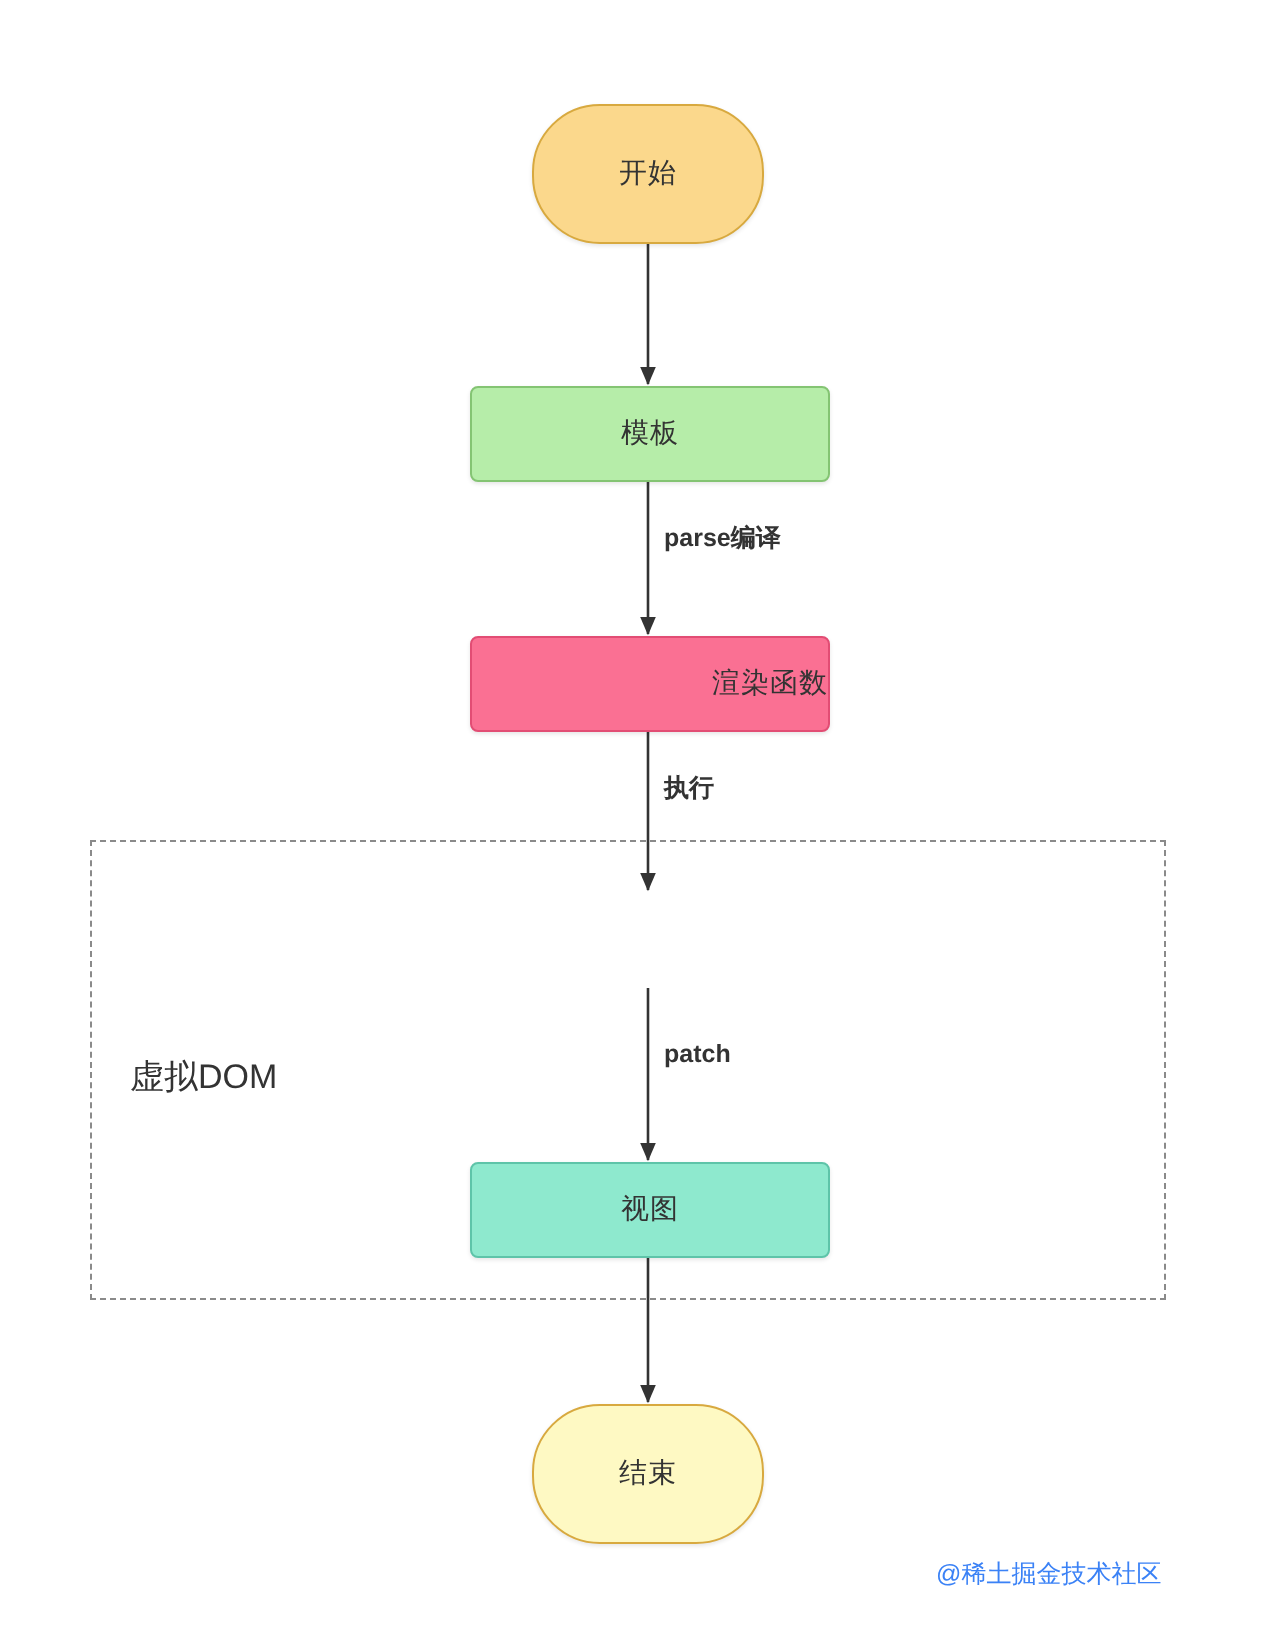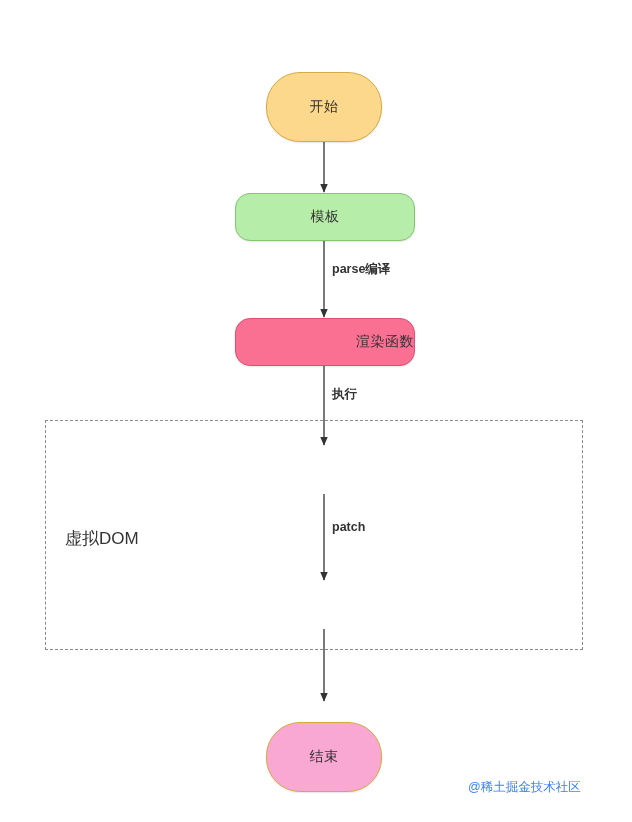--- a/index.html
+++ b/index.html
@@ -24,24 +24,23 @@
     align-items: center;
     justify-content: center;
     font-size: 14px;
     color: #333333;
     letter-spacing: 0.5px;
     border: 1px solid rgba(0,0,0,0.18);
     box-shadow: 0 1px 2px rgba(0,0,0,0.10);
   }
   .node.terminal {
     border-radius: 34px;
-    margin-top: 20px;
   }
   .node.process {
-    border-radius: 15px;
+    border-radius: 4px;
   }
   .edge-label {
     position: absolute;
     font-size: 12.5px;
     color: #333333;
     white-space: nowrap;
     font-weight: bold;
   }
   .group-box {
     position: absolute;
@@ -95,21 +94,24 @@
 
   <div class="node terminal" style="left: 266px; top: 52px; width: 116px; height: 70px; background: rgb(251, 216, 140); border-color: rgb(216, 169, 63);">
     <span>开始</span>
   </div>
   <div class="node process" style="left: 235px; top: 193px; width: 180px; height: 48px; background: rgb(182, 237, 169); border-color: rgb(132, 196, 115);">
     <span>模板</span>
   </div>
   <div class="node process" style="left: 235px; top: 318px; width: 180px; height: 48px; background: rgb(250, 112, 147); border-color: rgb(226, 77, 116); justify-content: flex-end;">
     <span>渲染函数</span>
   </div>
-  <div class="node terminal" style="left: 266px; top: 702px; width: 116px; height: 70px; background: #f9a8d4; border-color: rgb(216, 169, 63);">
+  <div class="node process" style="left: 235px; top: 581px; width: 180px; height: 48px; background: rgb(142, 233, 206); border-color: rgb(94, 196, 169);">
+    <span>视图</span>
+  </div>
+  <div class="node terminal" style="left: 266px; top: 702px; width: 116px; height: 70px; background: #fef9c3; border-color: rgb(216, 169, 63);">
     <span>结束</span>
   </div>
 
   <div class="edge-label" style="left: 332px; top: 261px;">parse编译</div>
   <div class="edge-label" style="left: 332px; top: 386px;">执行</div>
   <div class="edge-label" style="left: 332px; top: 520px;">patch</div>
 
   <div class="watermark" style="left: 468px; top: 779px; color: #3b82f6;">@稀土掘金技术社区</div>
 
 </div>

